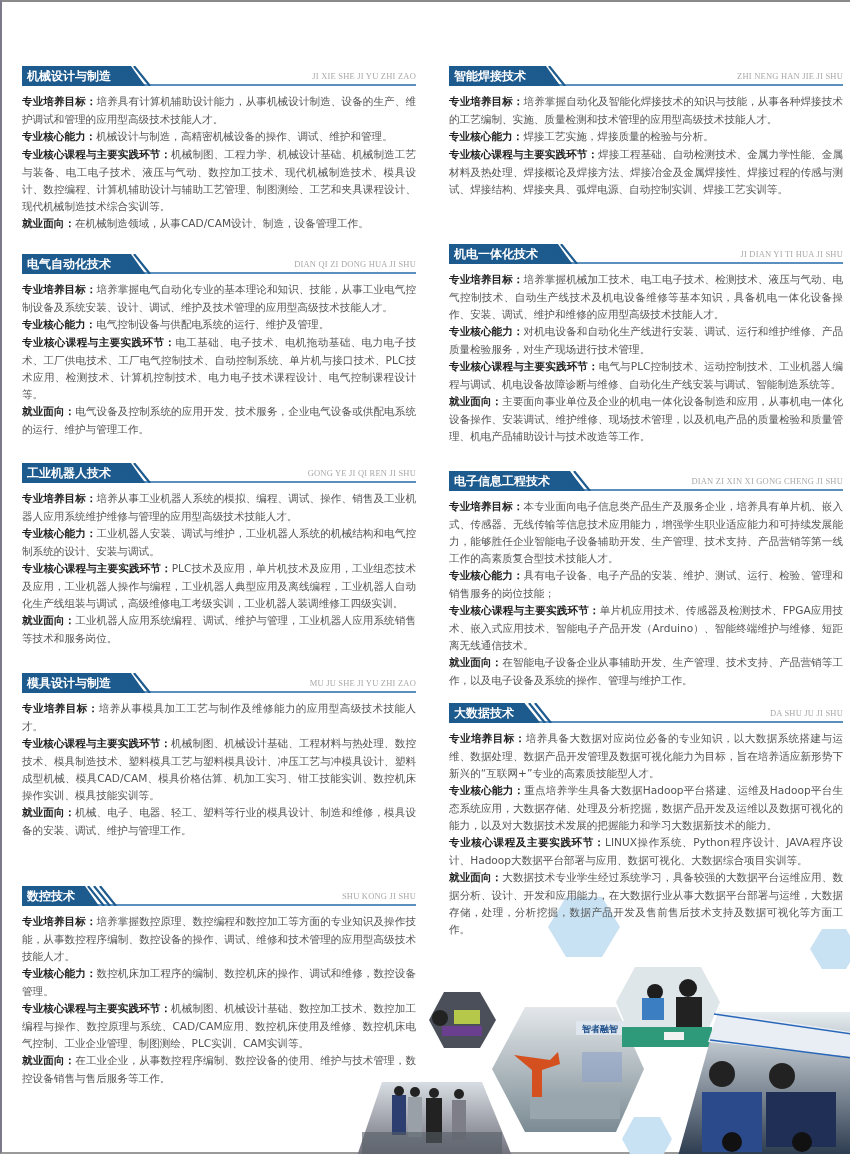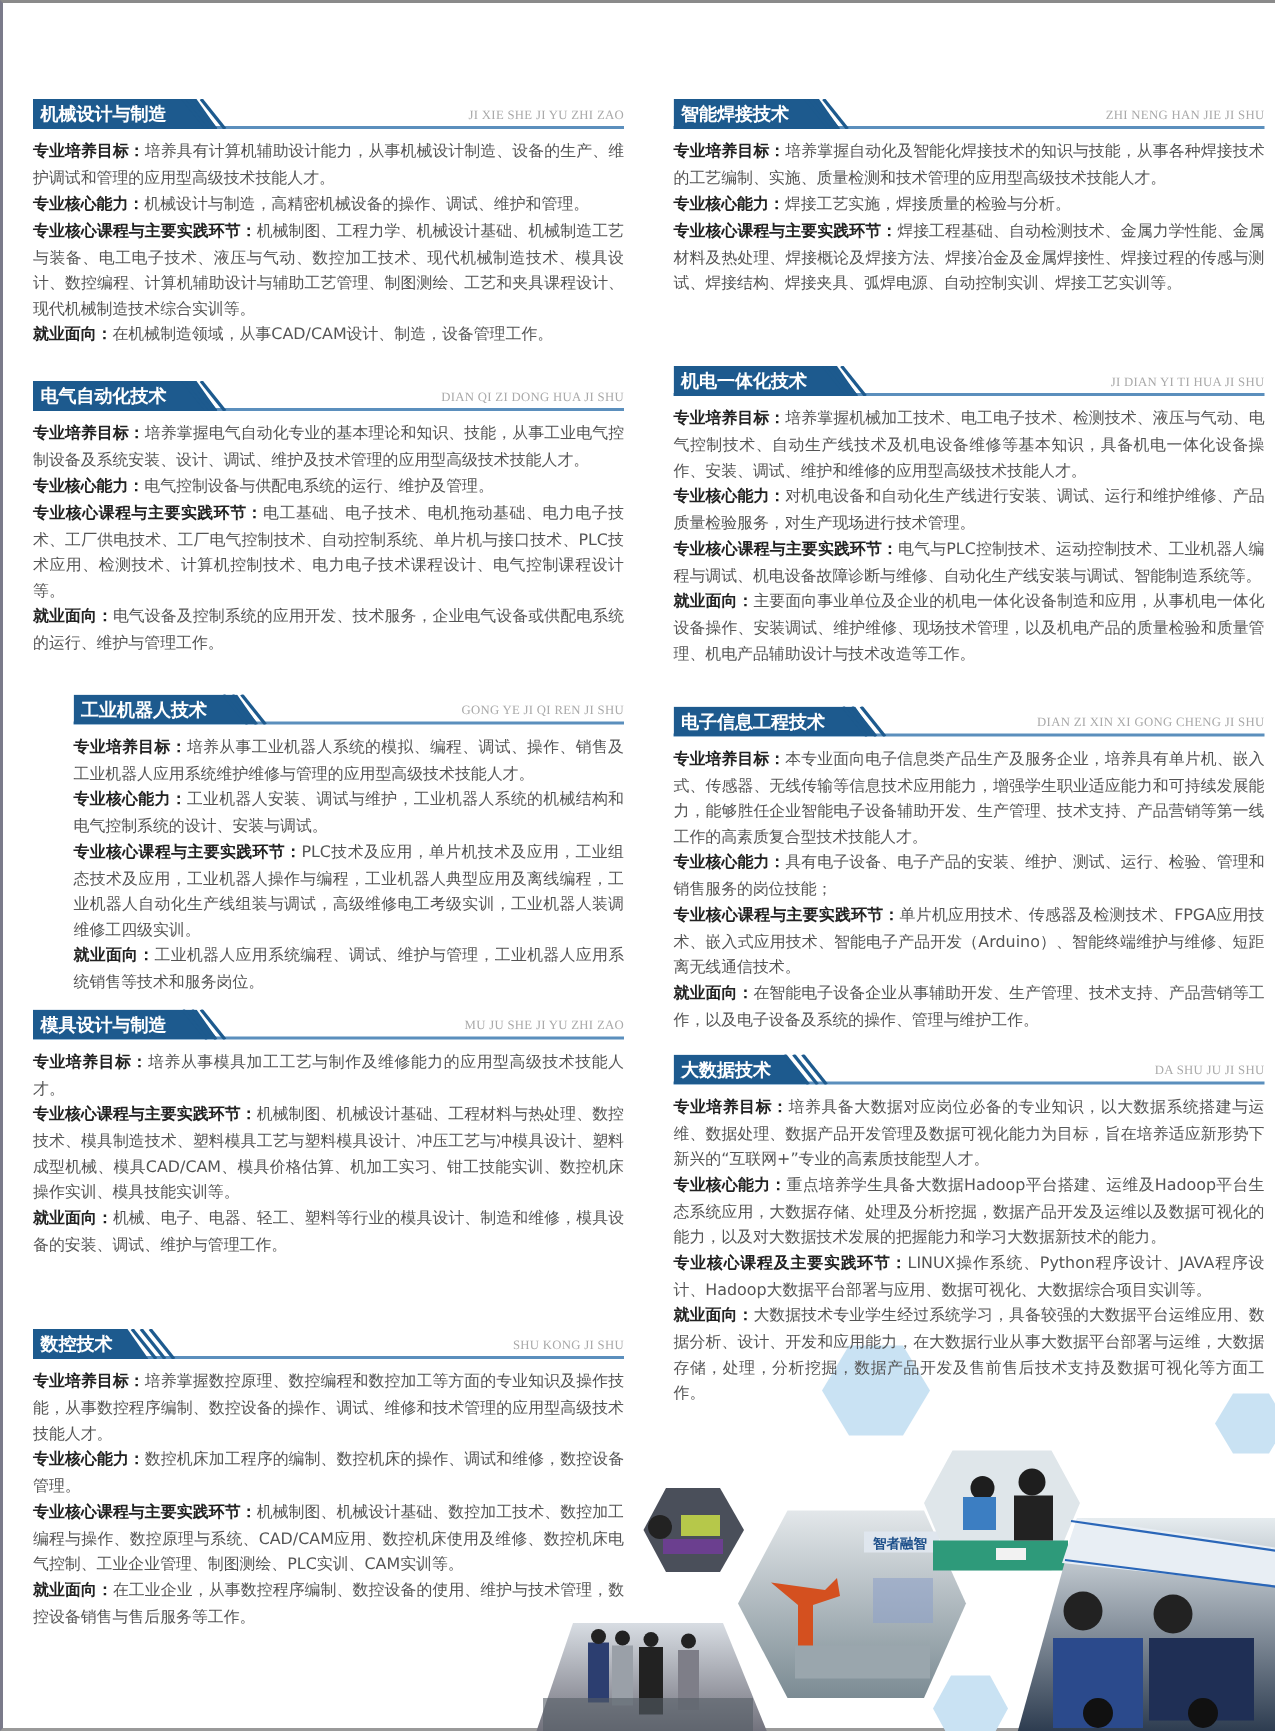--- a/index.html
+++ b/index.html
@@ -90,21 +90,21 @@
             </g>
           </svg>
         <div class="pinyin">DIAN QI ZI DONG HUA JI SHU</div>
       </div>
       <p class="para"><span class="lbl">专业培养目标：</span><span>培养掌握电气自动化专业的基本理论和知识、技能，从事工业电气控制设备及系统安装、设计、调试、维护及技术管理的应用型高级技术技能人才。</span></p>
       <p class="para"><span class="lbl">专业核心能力：</span><span>电气控制设备与供配电系统的运行、维护及管理。</span></p>
       <p class="para"><span class="lbl">专业核心课程与主要实践环节：</span><span>电工基础、电子技术、电机拖动基础、电力电子技术、工厂供电技术、工厂电气控制技术、自动控制系统、单片机与接口技术、PLC技术应用、检测技术、计算机控制技术、电力电子技术课程设计、电气控制课程设计等。</span></p>
       <p class="para"><span class="lbl">就业面向：</span><span>电气设备及控制系统的应用开发、技术服务，企业电气设备或供配电系统的运行、维护与管理工作。</span></p>
     </div>
 
-    <div class="section" style="height:210px;margin-left:27px;">
+    <div class="section" style="height:210px;">
       <div class="sec-head">
         <div class="line"></div>
         <div class="tab">工业机器人技术</div>
         <svg class="stripes" style="left:96px" viewBox="0 0 34 20">
             <g stroke="#1d5a8e" stroke-width="2.2">
               <line x1="4" y1="0" x2="20" y2="20"></line>
               <line x1="10" y1="0" x2="26" y2="20"></line>
               <line x1="16" y1="0" x2="32" y2="20"></line>
             </g>
           </svg>

